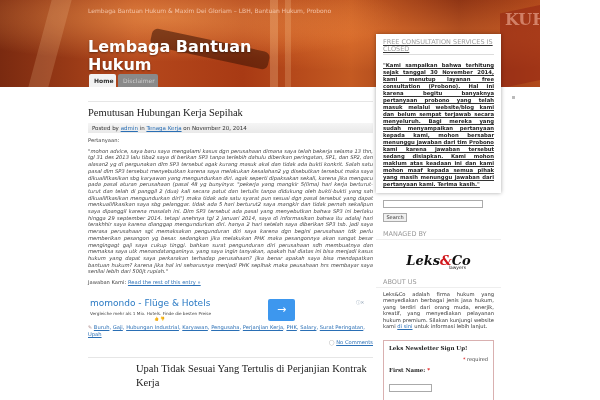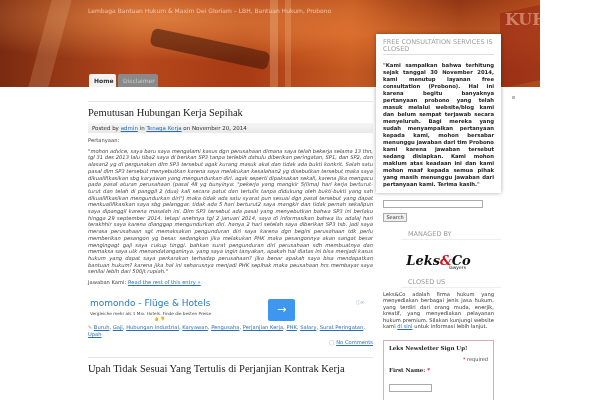--- a/index.html
+++ b/index.html
@@ -44,31 +44,31 @@
   .ad-thumbs { position:absolute; left:66px; top:19px; font-size:4px; color:#888; }
   .ad-btn { position:absolute; left:180px; top:2px; width:27px; height:22px; background:#3d97ee; border-radius:2px; color:#fff; font-size:11px; text-align:center; line-height:21px; }
   .ad-x { position:absolute; left:268px; top:3px; font-size:4.5px; color:#9ab; }
 
   .tags { margin-top:3px; font-size:5.2px; line-height:7px; color:#2a6fb5; }
   .tags a { color:#2a6fb5; text-decoration:underline; }
   .tag-icon { color:#a88; font-size:5px; }
   .comments { text-align:right; font-size:5.2px; margin-top:1px; }
   .comments a { color:#2a6fb5; text-decoration:underline; }
   .post2 { margin-top:12px; }
-  .post2 .post-title { font-size:10.5px; line-height:14px; }
+  .post2 .post-title { font-size:10.5px; line-height:14px;margin-left:48px; }
 
   .sidebar { position:absolute; left:376px; top:34px; width:125px; }
-  .notice { background:#fff; padding:5px 7px; box-shadow:0 0 4px rgba(0,0,0,0.35); }
+  .notice { background:#fff; padding:5px 7px; box-shadow:0 0 4px rgba(0,0,0,0.35);text-decoration:underline; }
   .notice-head { font-size:6.5px; color:#a0a0a0; line-height:7px; border-bottom:1px solid #ddd; padding-bottom:1px; }
   .notice-title { font-size:10px; font-weight:bold; color:#e00; text-decoration:underline; margin-top:2px; }
   .notice-body { font-size:5.3px; font-weight:bold; color:#222; line-height:7px; text-align:justify; margin-top:7px; }
   .search { margin-top:7px; padding:0 7px; }
   .search-input { width:100px; height:8px; border:1px solid #aaa; background:#fff; }
   .search-btn { margin-top:3px; width:24px; height:9px; border:1px solid #aaa; background:#f0f0f0; font-size:5px; line-height:7px; text-align:center; color:#333; }
-  .widget-head { font-size:6.5px; color:#999; margin-top:8px; padding:0 7px; border-bottom:1px solid #eee; padding-bottom:1px;margin-left:25px; }
+  .widget-head { font-size:6.5px; color:#999; margin-top:8px; padding:0 7px; border-bottom:1px solid #eee; padding-bottom:1px; }
   .logo { text-align:center; margin-top:13px; font-family:"DejaVu Serif", serif; font-style:italic; font-weight:bold; font-size:13px; color:#111; }
   .logo .amp { color:#d0161b; }
   .logo-sub { text-align:right; padding-right:35px; font-size:4.5px; color:#222; margin-top:-3px; }
   .about { font-size:5.2px; line-height:6.6px; color:#333; text-align:justify; padding:0 7px; margin-top:3px; }
   .about a { color:#2a6fb5; text-decoration:underline; }
   .newsletter { margin:10px 7px 0 7px; border:1px solid #d9b0b0; padding:4px 5px; height:70px; }
   .nl-title { font-family:"DejaVu Serif", serif; font-size:5.5px; font-weight:bold; color:#222; }
   .nl-req { text-align:right; font-size:5px; color:#444; margin-top:5px; }
   .nl-req .star { color:#d00; }
   .nl-label { font-family:"DejaVu Serif", serif; font-size:5.5px; font-weight:bold; color:#222; margin-top:5px; }
@@ -82,20 +82,21 @@
 <body>
 
 <div class="header">
   <div class="bar1"></div>
   <div class="bar2"></div>
   <div class="bar3"></div>
   <div class="gavel"></div>
   <div class="book"></div>
   <div class="book-text">KUH</div>
   <div class="tagline">Lembaga Bantuan Hukum &amp; Maxim Dei Gloriam – LBH, Bantuan Hukum, Probono</div>
+  <div class="site-title">Lembaga Bantuan Hukum</div>
   <div class="a11y">A▴ ●</div>
   <div class="nav">
     <div class="nav-tab active">Home</div>
     <div class="nav-tab inactive">Disclaimer</div>
   </div>
 </div>
 
 <div class="main">
   <div class="divider"></div>
   <div class="post-title">Pemutusan Hubungan Kerja Sepihak</div>
@@ -161,21 +162,21 @@
     <input class="search-input" value="" style="">
     <div class="search-btn">Search</div>
   </div>
 
   <div class="widget-head">MANAGED BY</div>
   <div class="logo">
     <span>Leks</span><span class="amp">&amp;</span><span>Co</span>
   </div>
   <div class="logo-sub">lawyers</div>
 
-  <div class="widget-head">CLOSED US</div>
+  <div class="widget-head">ABOUT US</div>
   <div class="about">
     <span>Leks&amp;Co adalah firma hukum yang menyediakan berbagai jenis jasa hukum, yang terdiri dari orang muda, enerjik, kreatif, yang menyediakan pelayanan hukum premium. Silakan kunjungi website kami </span><a>di sini</a><span> untuk informasi lebih lanjut.</span>
   </div>
 
   <div class="newsletter">
     <div class="nl-title">Leks Newsletter Sign Up!</div>
     <div class="nl-req"><span class="star">*</span> <span>required</span></div>
     <div class="nl-label"><span>First Name:</span> <span class="star">*</span></div>
     <input class="nl-input" style="">
   </div>

